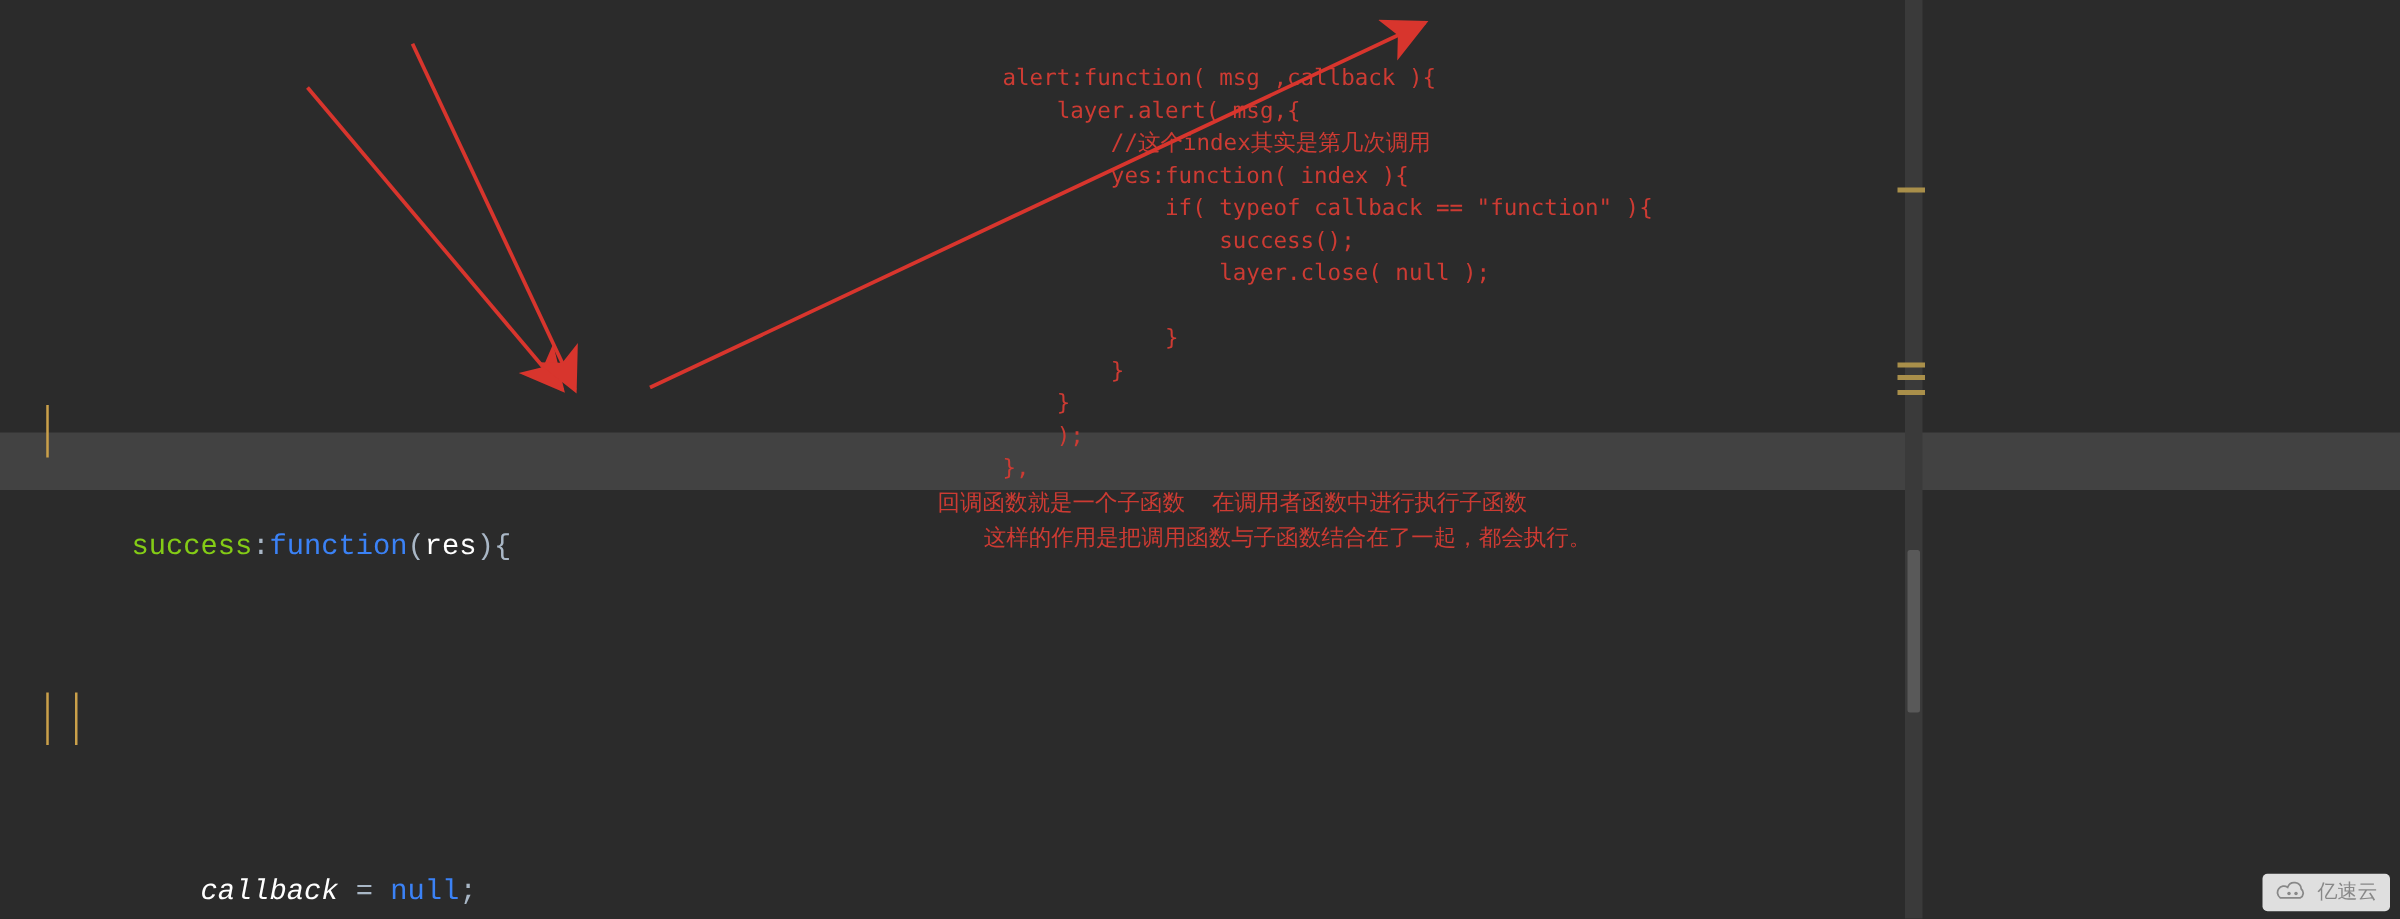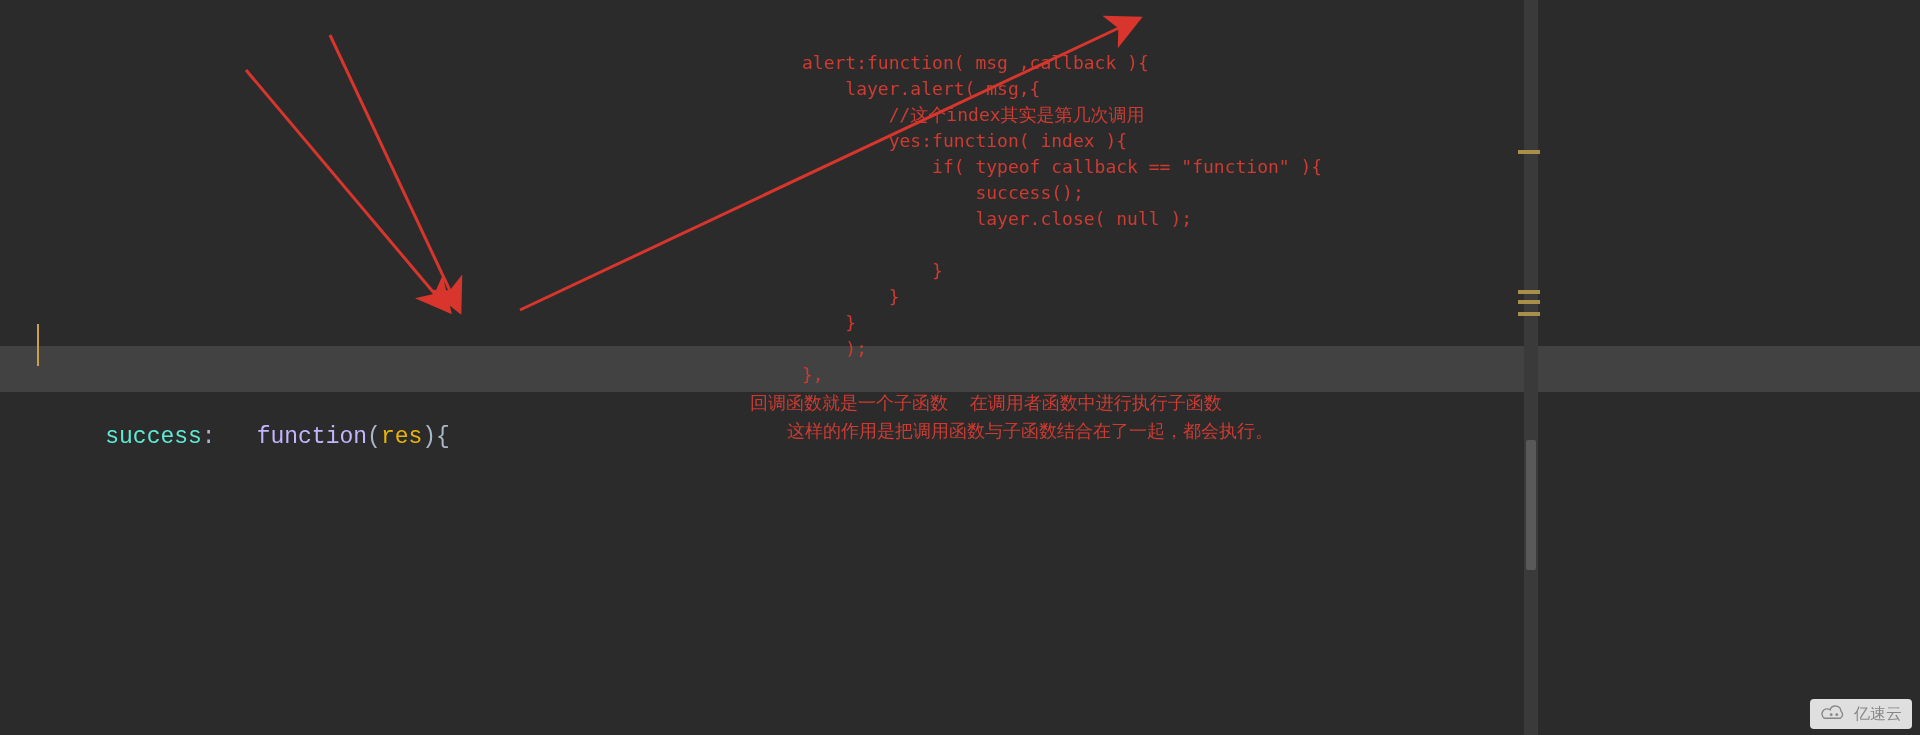--- a/index.html
+++ b/index.html
@@ -35,23 +35,23 @@
     width: 2px;
     background: #caa04a;
   }
   .code-bar {
     position: absolute;
     width: 2px;
     background: #caa04a;
     top: 2px;
     bottom: 2px;
   }
-  .kw    { color: #c4b5fd; font-style: normal; margin-left: 41px; }
-  .fn    { color: #5eead4; font-style: normal; font-family: Liberation Mono, monospace; }
-  .ident { color: #eab308; font-style: normal; }
+  .kw    { color: #3b82f6; font-style: normal; }
+  .fn    { color: #84cc16; font-style: normal; font-family: Liberation Mono, monospace; }
+  .ident { color: #ffffff; font-style: normal; }
   .punc  { color: #a9b7c6; font-style: normal; }
   .current-line-bg {
     position: absolute;
     left: 0; right: 0;
     height: 46px;
     background: rgba(120,120,120,0.30);
     z-index: 0;
   }
   .anno {
     position: absolute;
@@ -94,21 +94,20 @@
   }
   .watermark {
     position: absolute;
     right: 8px;
     bottom: 6px;
     font-family: "Microsoft YaHei", sans-serif;
     font-size: 16px;
     color: #888;
     font-style: normal;
     display: flex;
-    align-items: center;
     gap: 6px;
     background: rgba(255,255,255,0.85);
     padding: 4px 10px;
     border-radius: 4px;
   }
   .watermark svg { width: 28px; height: 22px; }
 </style>
 </head>
 <body>
 
@@ -117,20 +116,25 @@
   
   <div class="current-line-bg" style="top:346px;"></div>
 
   
   <div class="line">
     <span class="gutter-bar"></span>
     <span class="fn">success</span><span class="punc">:</span><span class="kw">function</span><span class="punc">(</span><span class="ident">res</span><span class="punc">){</span>
   </div>
 
   
+  <div class="line">
+    <span class="gutter-bar"></span>
+    <span class="code-bar" style="left:60px;"></span>
+    <span class="punc">    </span><span class="ident" style="font-style:italic">callback</span><span class="punc"> = </span><span class="kw">null</span><span class="punc">;</span>
+  </div>
 
   
   
 
   
   
 
   
   
 

